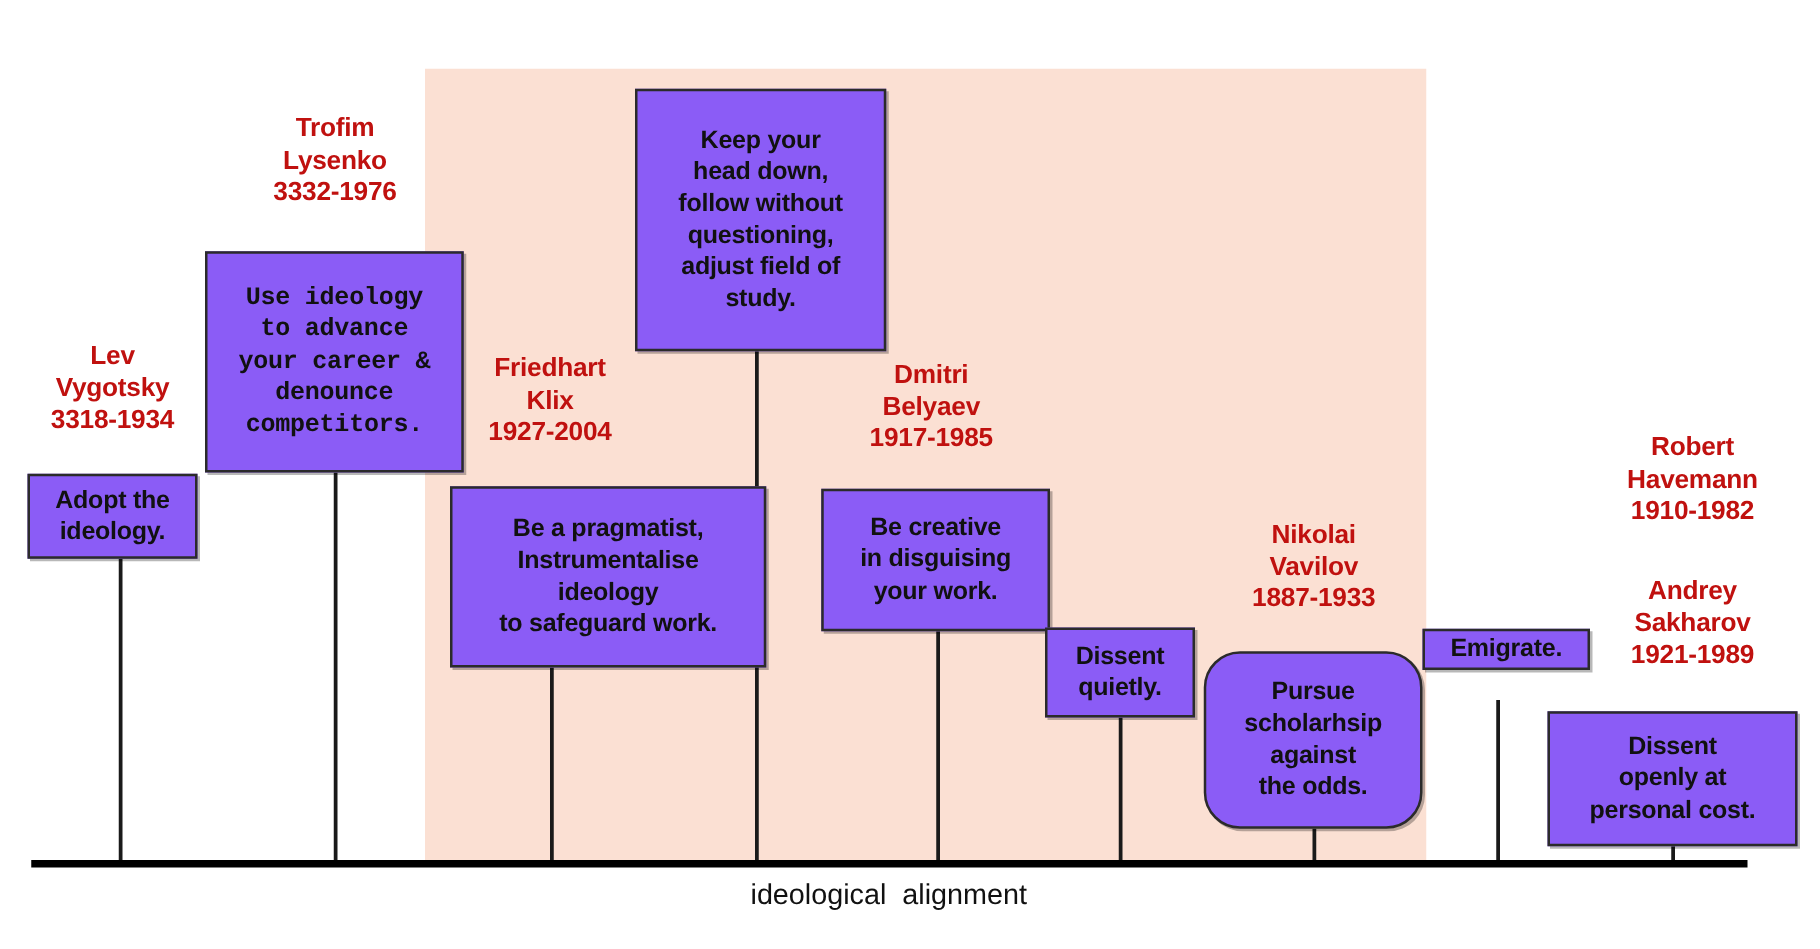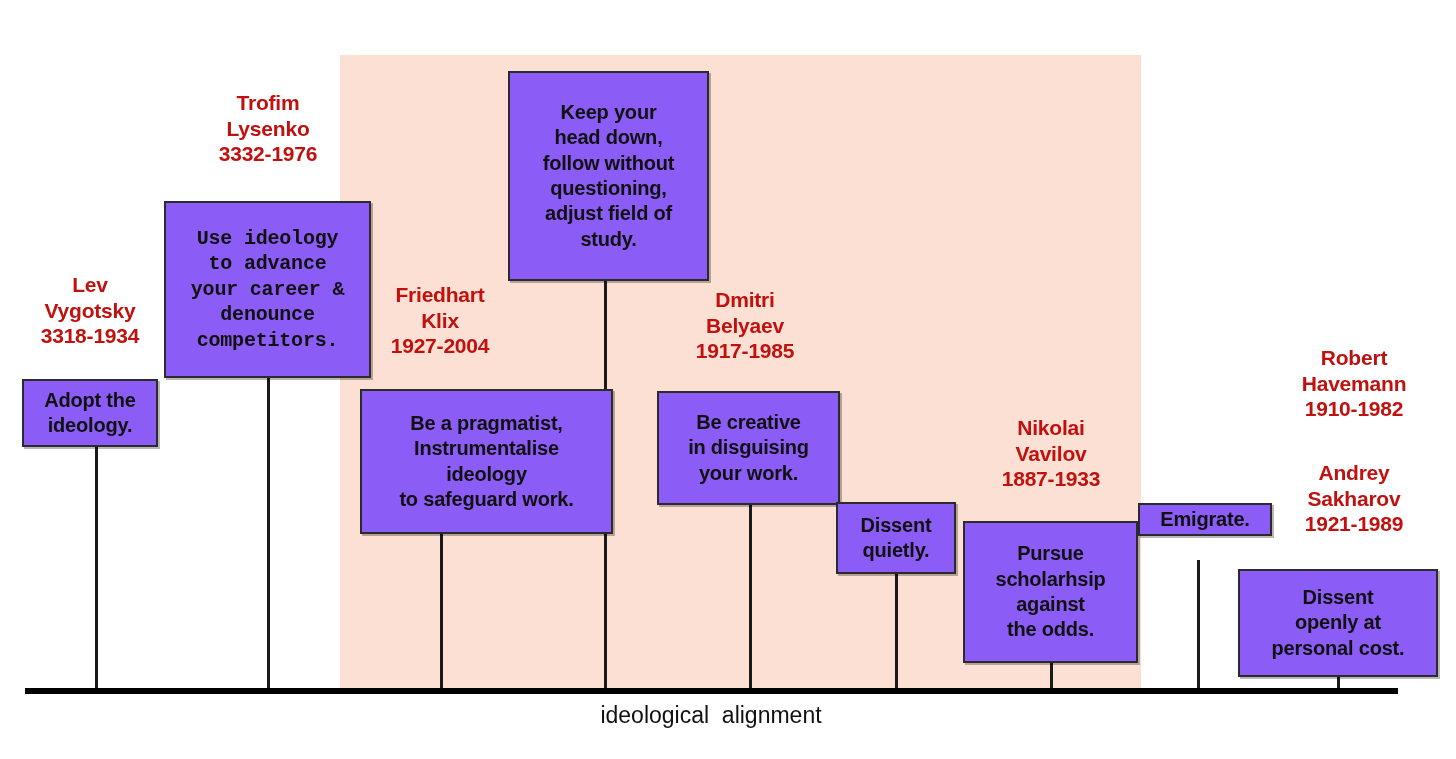--- a/index.html
+++ b/index.html
@@ -132,21 +132,21 @@
 adjust field of
 study.</div>
 
   <div class="node-box" style="left:657px; top:391px; width:183px; height:114px; font-size:20px;">Be creative
 in disguising
 your work.</div>
 
   <div class="node-box" style="left:836px; top:502px; width:120px; height:72px; font-size:20px;">Dissent
 quietly.</div>
 
-  <div class="node-box" style="left:963px; top:521px; width:175px; height:142px; font-size:20px;">Pursue
+  <div class="node-box" style="left:963px; top:521px; width:175px; height:142px; font-size:20px;border-radius:29px;">Pursue
 scholarhsip
 against
 the odds.</div>
 
   <div class="node-box" style="left:1138px; top:503px; width:134px; height:33px; font-size:20px;text-align:right;">Emigrate.</div>
 
   <div class="node-box" style="left:1238px; top:569px; width:200px; height:108px; font-size:20px;">Dissent
 openly at
 personal cost.</div>
 

